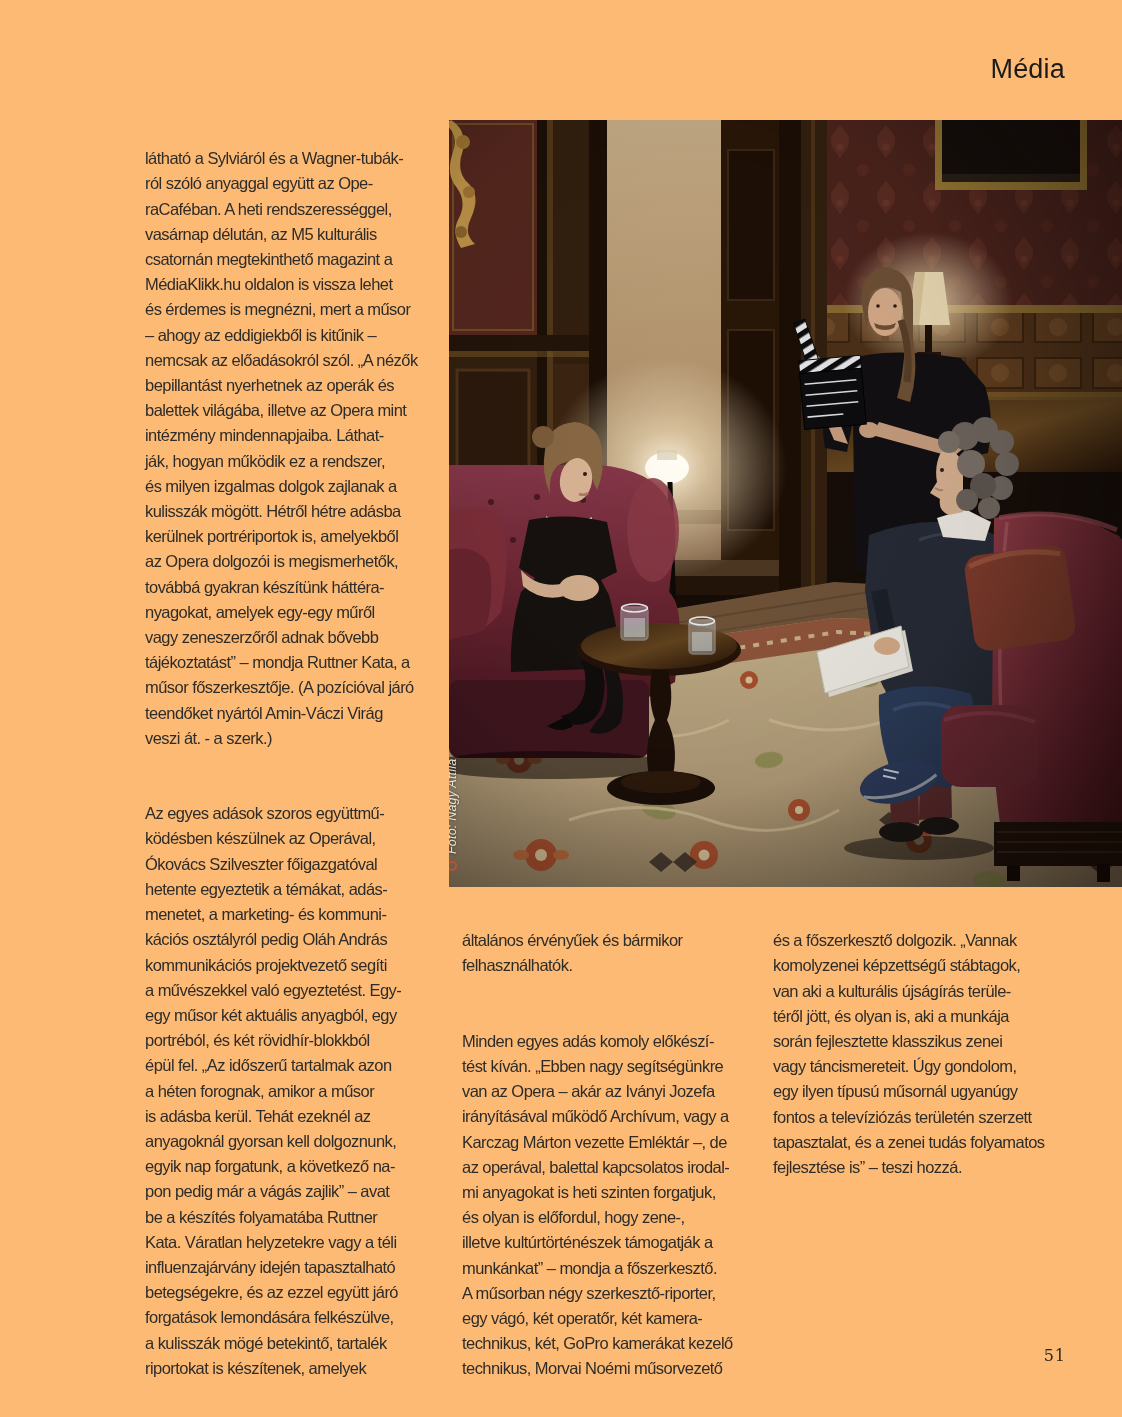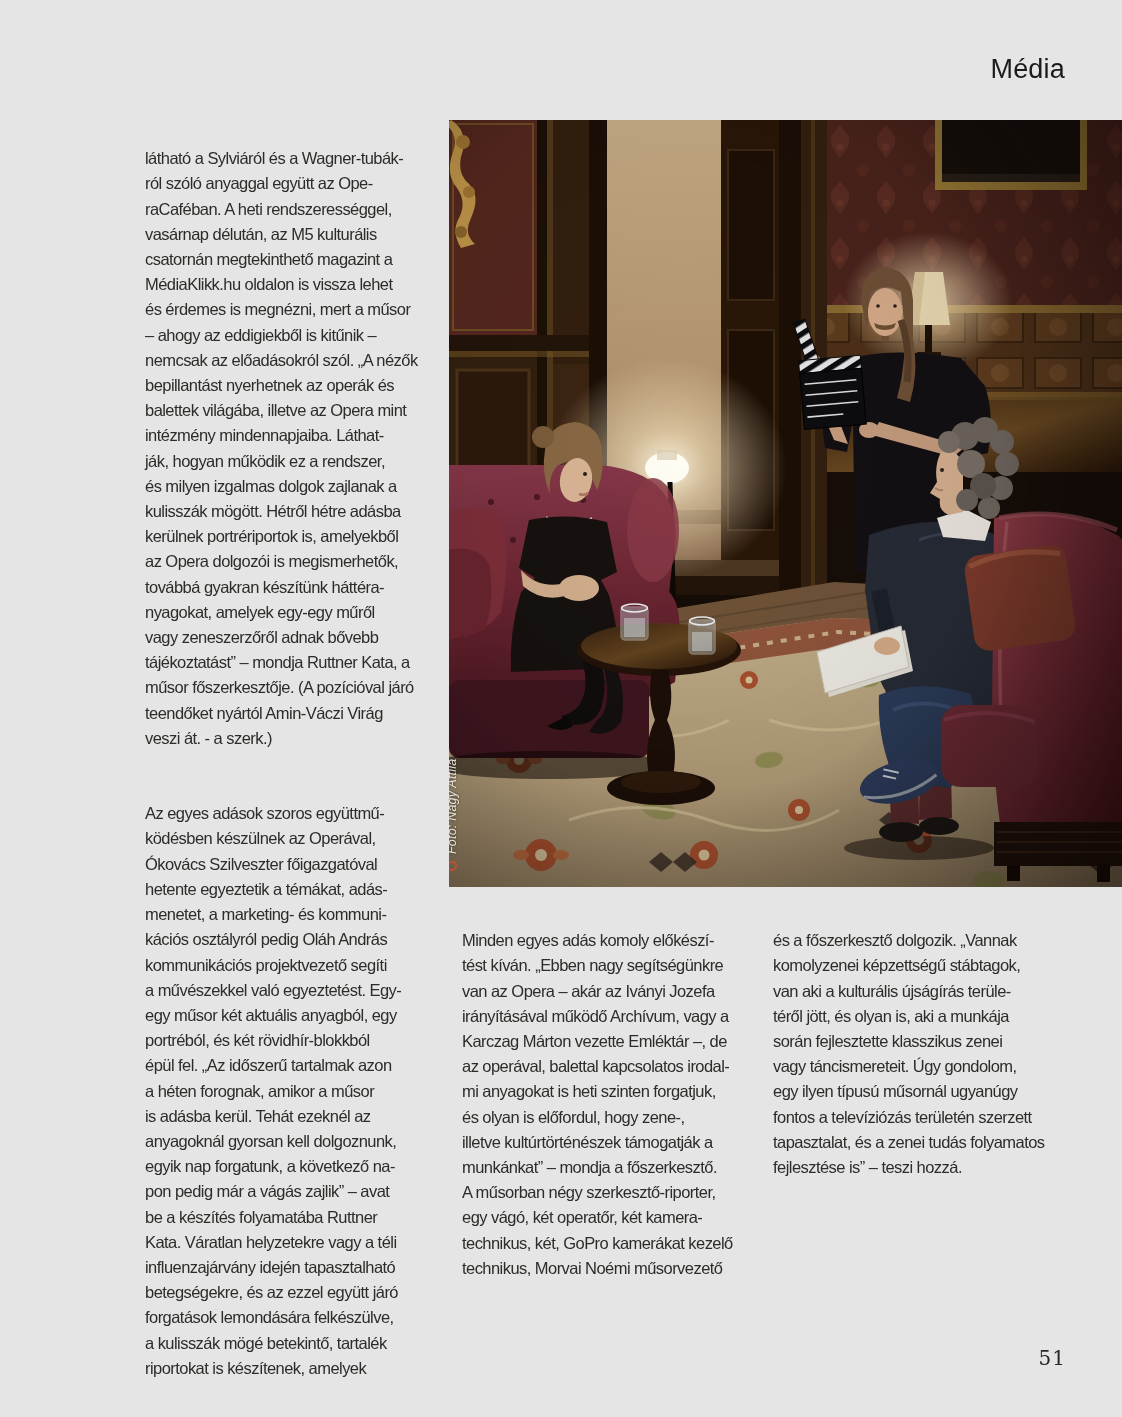--- a/index.html
+++ b/index.html
@@ -1,17 +1,17 @@
 <!DOCTYPE html>
 <html><head>
 <meta charset="utf-8">
 <style>
   html,body{margin:0;padding:0;background:#ffffff;}
   #page{
-    position:relative;width:1122px;height:1417px;background:#e5e5e5;overflow:hidden;
+    position:relative;width:1122px;height:1417px;background:#fdba74;overflow:hidden;
     font-family:"Liberation Sans",sans-serif;color:#2b2926;
   }
   .section-label{
     position:absolute;top:54px;right:57px;font-size:27px;letter-spacing:.2px;color:#1d1b19;
   }
   .col{
     position:absolute;font-size:16.5px;line-height:25.2px;letter-spacing:-0.55px;
     color:#2e2c29;white-space:pre-line;
   }
   .col p{margin:0 0 25px 0;white-space:pre-line;}
@@ -29,21 +29,21 @@
     display:flex;align-items:center;gap:7px;
     color:#e9e4da;font-size:12.5px;font-style:italic;letter-spacing:.2px;
     text-shadow:0 0 3px rgba(0,0,0,.6);white-space:nowrap;
   }
   .credit .cam{
     width:10px;height:10px;border:2.5px solid rgba(196,78,48,.95);border-radius:50%;
     box-sizing:border-box;flex:0 0 auto;
   }
   .pageno{
     position:absolute;right:56px;top:1346px;font-family:"DejaVu Serif",serif;
-    font-size:20px;color:#2a2824;letter-spacing:1px;
+    font-size:16px;color:#2a2824;letter-spacing:1px;
   }
 </style>
 </head>
 <body>
 
 <div id="page">
 
   <div class="section-label">Média</div>
 
   <div id="col-left" class="col">
@@ -433,20 +433,22 @@
       <rect width="673" height="767" fill="url(#vig)"></rect>
     </svg>
 
     <div class="credit">
       <span class="cam"></span>
       <span>Fotó: Nagy Attila</span>
     </div>
   </div>
 
   <div id="col-mid" class="col">
+    <p>általános érvényűek és bármikor
+felhasználhatók.</p>
     <p>Minden egyes adás komoly előkészí-
 tést kíván. „Ebben nagy segítségünkre
 van az Opera – akár az Iványi Jozefa
 irányításával működő Archívum, vagy a
 Karczag Márton vezette Emléktár –, de
 az operával, balettal kapcsolatos irodal-
 mi anyagokat is heti szinten forgatjuk,
 és olyan is előfordul, hogy zene-,
 illetve kultúrtörténészek támogatják a
 munkánkat” – mondja a főszerkesztő.

